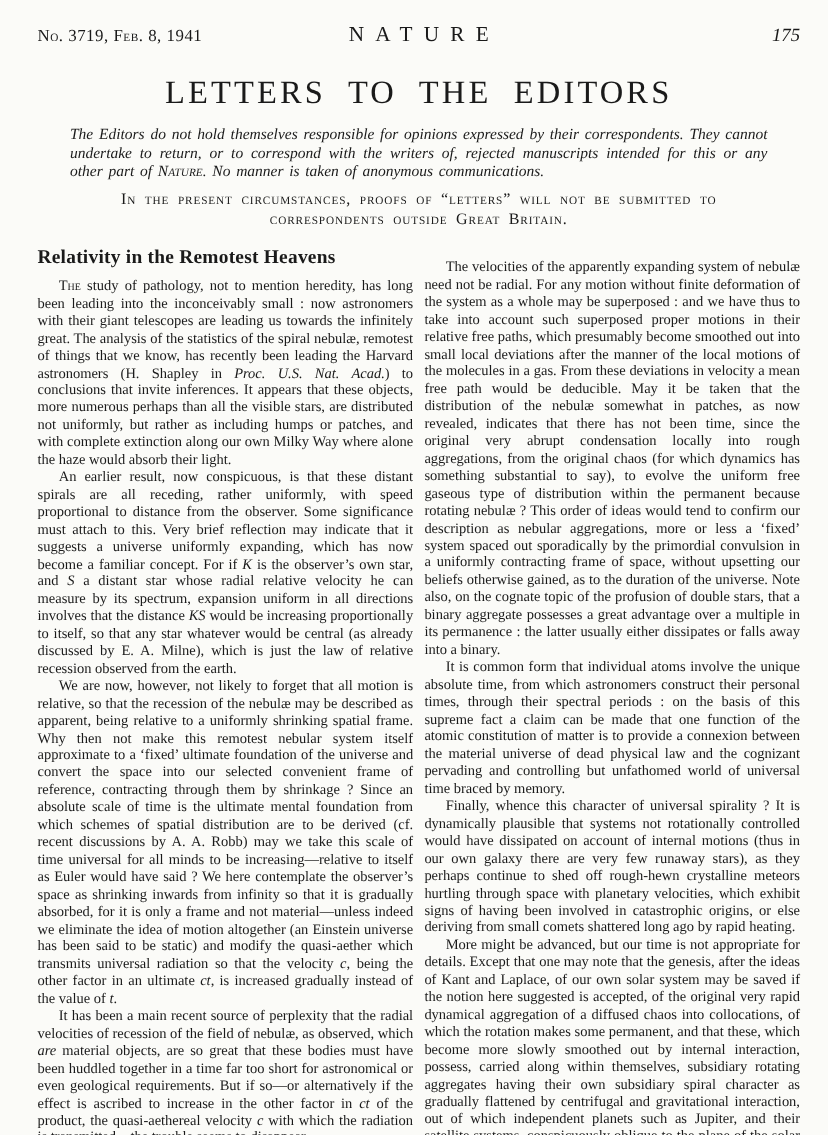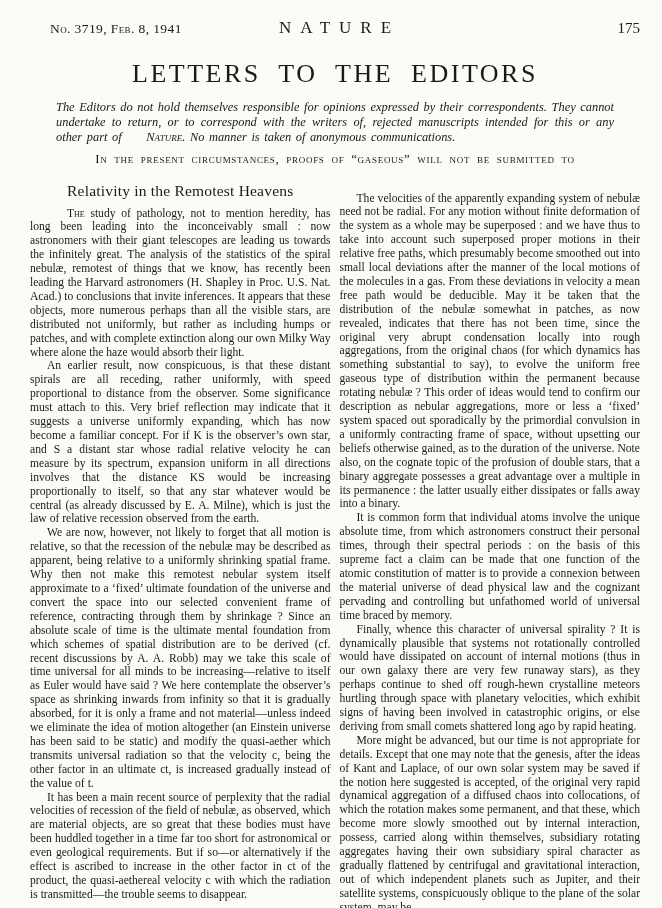--- a/index.html
+++ b/index.html
@@ -7,21 +7,21 @@
     width:662px; height:908px; overflow:hidden;
     background:#fbfbf8; color:#1a1a1a;
     font-family:"Liberation Serif","DejaVu Serif",serif;
     -webkit-font-smoothing:antialiased;
   }
   .page { box-sizing:border-box; width:662px; height:908px; padding:14px 22px 0 30px; }
 
   .masthead { display:flex; align-items:baseline; margin-top:4px; }
   .issue  { width:185px; font-size:13.5px; letter-spacing:.4px; white-space:nowrap; }
   .journal{ flex:1; text-align:center; font-size:17px; letter-spacing:9px; text-indent:9px; white-space:nowrap; }
-  .folio  { width:185px; text-align:right; font-size:15px; }
+  .folio  { width:185px; text-align:right; font-size:15px;font-style:italic; }
 
   .section-title {
     text-align:center; font-size:26px; font-weight:normal;
     letter-spacing:2.5px; word-spacing:9px; margin:21px 0 11px 0;
   }
   .disclaimer {
     font-style:italic; font-size:12.4px; line-height:15px;
     text-align:justify; width:558px; margin:0 auto 7px auto;
     word-spacing:1.5px;
   }
@@ -29,47 +29,48 @@
     text-align:center; font-variant:small-caps; font-size:12.8px;
     line-height:15.5px; letter-spacing:.7px; word-spacing:3px;
     margin:2px 0 9px 0;
   }
 
   .columns { display:flex; gap:9px; }
   .col { flex:1; min-width:0; }
   .col-right { padding-top:15px; }
 
   .article-title {
-    text-align:center; font-size:15.5px; font-weight:normal;
+    font-size:15.5px; font-weight:bold;
     margin:5px 0 7px 0; letter-spacing:.2px;
   }
   .col p {
     font-size:11.6px; line-height:13.9px; margin:0;
     text-align:justify; text-indent:17px;
   }
-  .it { }
-  .sc { font-variant:small-caps;margin-left:20px; }
+  .it { font-style:italic; }
+  .sc { font-variant:small-caps; }
 </style>
 </head>
 <body>
 
 <div class="page">
 
   <header class="masthead">
     <span class="issue"><span class="sc">No. 3719, Feb. 8, 1941</span></span>
     <span class="journal">NATURE</span>
     <span class="folio">175</span>
   </header>
 
   <h1 class="section-title">LETTERS TO THE EDITORS</h1>
 
   <p class="disclaimer"><span>The Editors do not hold themselves responsible for opinions expressed by their correspondents. They cannot undertake to return, or to correspond with the writers of, rejected manuscripts intended for this or any other part of </span><span class="sc">Nature</span><span>. No manner is taken of anonymous communications.</span></p>
 
   <div class="notice">
-    <div>In the present circumstances, proofs of “gaseous” will not be submitted to</div>
+    <div>In the present circumstances, proofs of “letters” will not be submitted to</div>
+    <div>correspondents outside Great Britain.</div>
   </div>
 
   <div class="columns">
 
     <div class="col col-left">
       <h2 class="article-title">Relativity in the Remotest Heavens</h2>
       <p><span class="sc">The</span><span> study of pathology, not to mention heredity, has long been leading into the inconceivably small&nbsp;: now astronomers with their giant telescopes are leading us towards the infinitely great. The analysis of the statistics of the spiral nebulæ, remotest of things that we know, has recently been leading the Harvard astronomers (H. Shapley in </span><span class="it">Proc. U.S. Nat. Acad.</span><span>) to conclusions that invite inferences. It appears that these objects, more numerous perhaps than all the visible stars, are distributed not uniformly, but rather as including humps or patches, and with complete extinction along our own Milky Way where alone the haze would absorb their light.</span></p>
       <p><span>An earlier result, now conspicuous, is that these distant spirals are all receding, rather uniformly, with speed proportional to distance from the observer. Some significance must attach to this. Very brief reflection may indicate that it suggests a universe uniformly expanding, which has now become a familiar concept. For if </span><span class="it">K</span><span> is the observer’s own star, and </span><span class="it">S</span><span> a distant star whose radial relative velocity he can measure by its spectrum, expansion uniform in all directions involves that the distance </span><span class="it">KS</span><span> would be increasing proportionally to itself, so that any star whatever would be central (as already discussed by E. A. Milne), which is just the law of relative recession observed from the earth.</span></p>
       <p><span>We are now, however, not likely to forget that all motion is relative, so that the recession of the nebulæ may be described as apparent, being relative to a uniformly shrinking spatial frame. Why then not make this remotest nebular system itself approximate to a ‘fixed’ ultimate foundation of the universe and convert the space into our selected convenient frame of reference, contracting through them by shrinkage&nbsp;? Since an absolute scale of time is the ultimate mental foundation from which schemes of spatial distribution are to be derived (cf. recent discussions by A. A. Robb) may we take this scale of time universal for all minds to be increasing—relative to itself as Euler would have said&nbsp;? We here contemplate the observer’s space as shrinking inwards from infinity so that it is gradually absorbed, for it is only a frame and not material—unless indeed we eliminate the idea of motion altogether (an Einstein universe has been said to be static) and modify the quasi-aether which transmits universal radiation so that the velocity </span><span class="it">c</span><span>, being the other factor in an ultimate </span><span class="it">ct</span><span>, is increased gradually instead of the value of </span><span class="it">t</span><span>.</span></p>
       <p><span>It has been a main recent source of perplexity that the radial velocities of recession of the field of nebulæ, as observed, which </span><span class="it">are</span><span> material objects, are so great that these bodies must have been huddled together in a time far too short for astronomical or even geological requirements. But if so—or alternatively if the effect is ascribed to increase in the other factor in </span><span class="it">ct</span><span> of the product, the quasi-aethereal velocity </span><span class="it">c</span><span> with which the radiation is transmitted—the trouble seems to disappear.</span></p>

